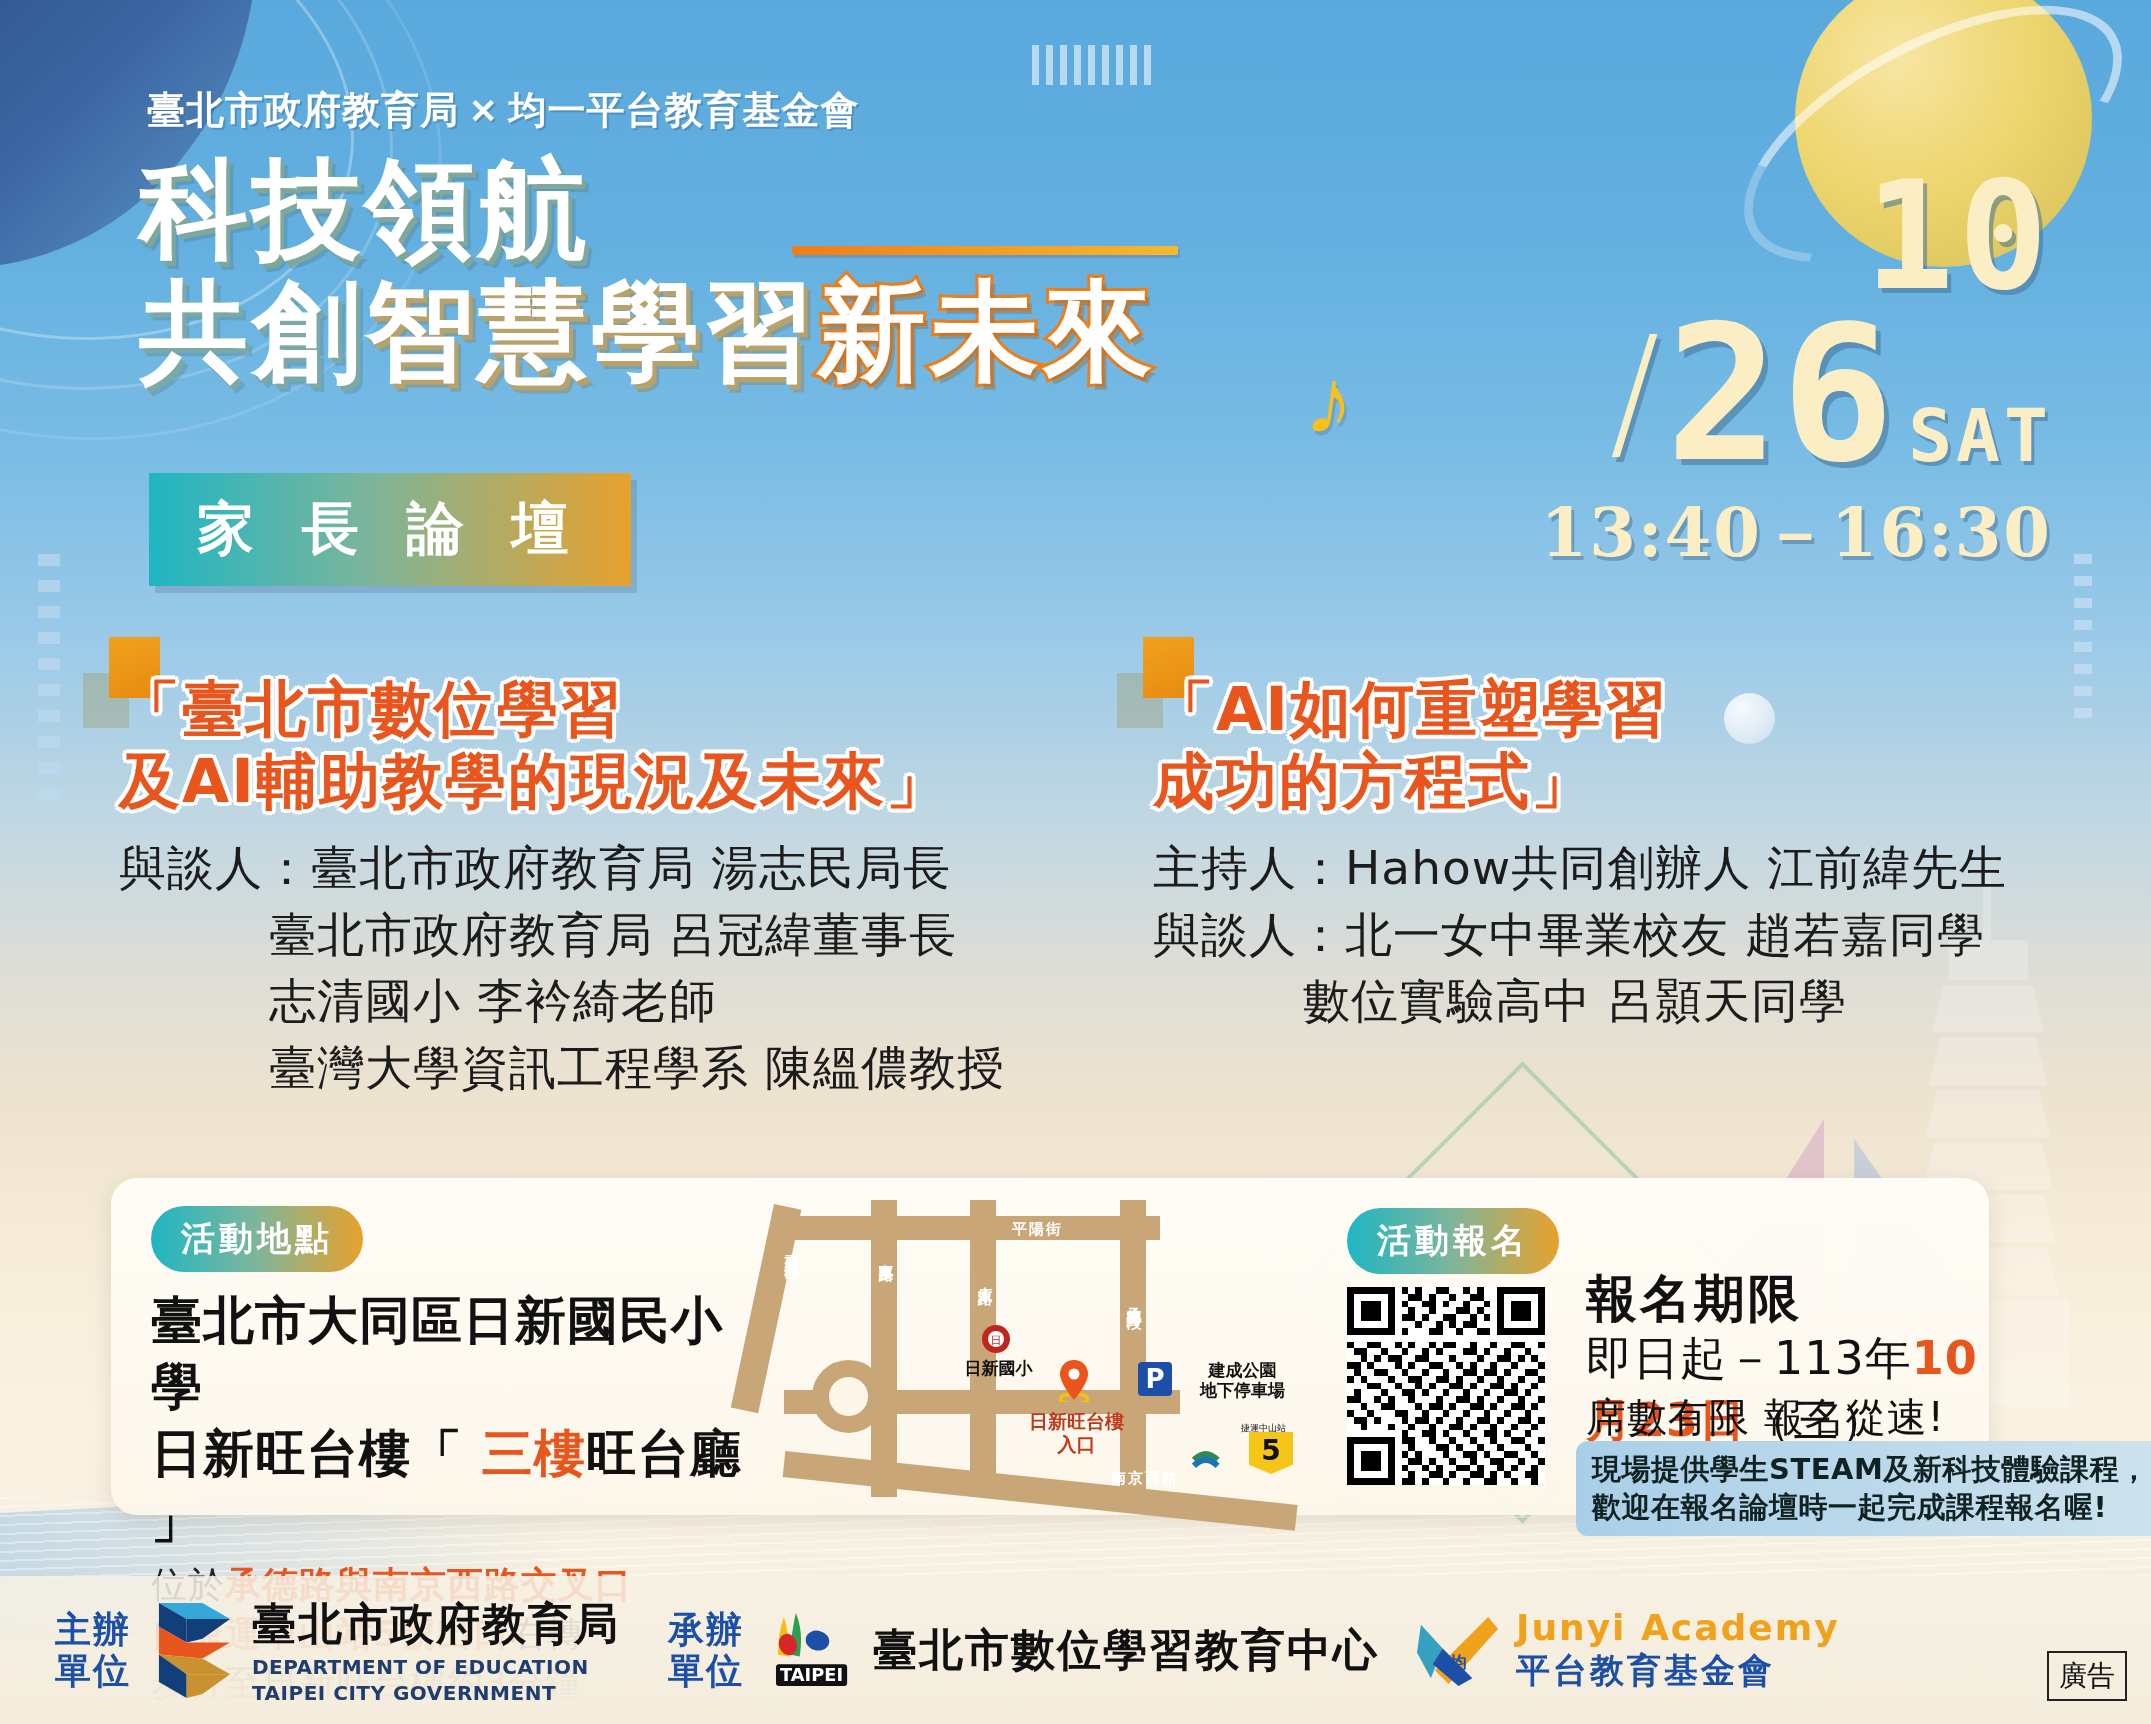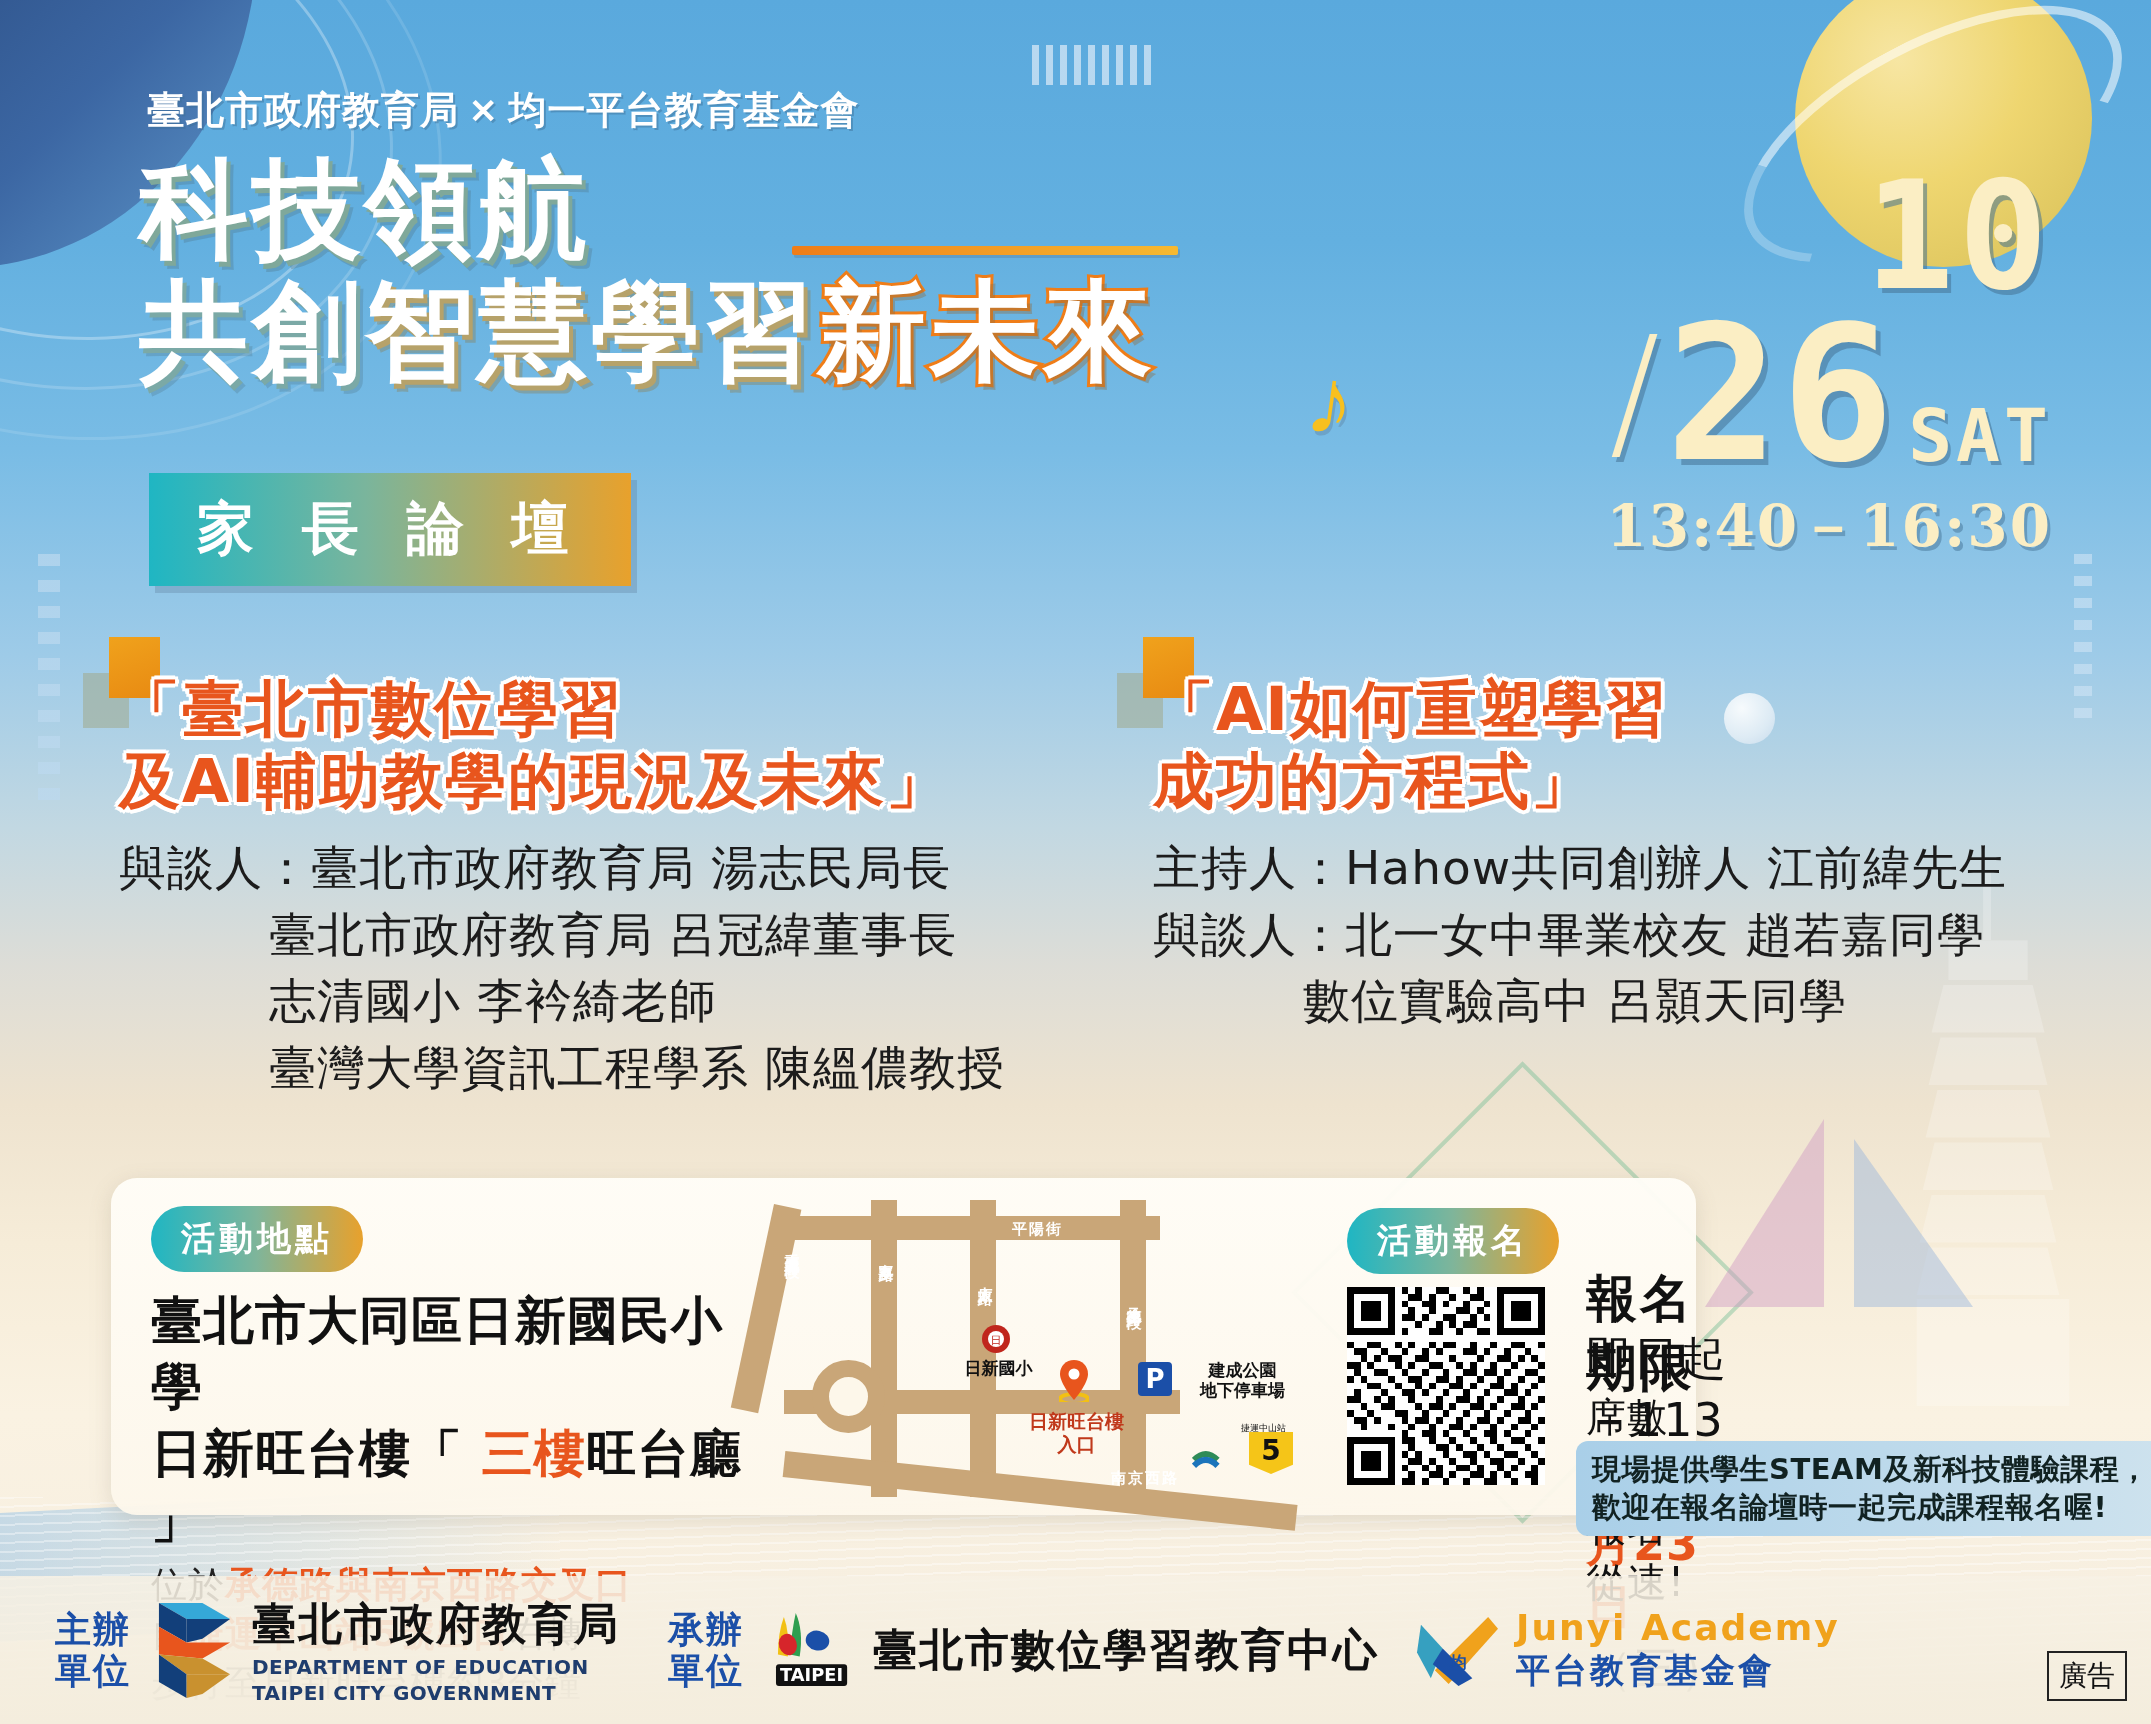--- a/index.html
+++ b/index.html
@@ -113,21 +113,21 @@
     text-shadow:4px 5px 0 rgba(70,115,150,.55); display:inline-block; }
   .d-slash{ display:inline-block; font-size:149px; font-weight:300; transform:rotate(0deg);
     font-family:"DejaVu Sans","Liberation Sans",sans-serif;
     text-shadow:4px 5px 0 rgba(70,115,150,.55); margin:0 6px;}
   .d-26{ font-size:188px; font-weight:bold; line-height:.9; letter-spacing:2px;
     font-family:"DejaVu Sans Mono","Liberation Mono",monospace;
     text-shadow:5px 6px 0 rgba(70,115,150,.55); }
   .d-sat{ font-size:73px; font-weight:bold; letter-spacing:4px; margin-left:12px;
     font-family:"DejaVu Sans Mono","Liberation Mono",monospace;
     text-shadow:3px 4px 0 rgba(70,115,150,.55); }
-  .d-time{ font-size:58px; font-weight:bold; letter-spacing:2px; margin-top:10px;
+  .d-time{ font-size:67px; font-weight:bold; letter-spacing:2px; margin-top:10px;
     font-family:"DejaVu Serif","Liberation Serif",serif;
     text-shadow:3px 4px 0 rgba(70,115,150,.50); }
   .row-26{ display:flex; align-items:flex-end; justify-content:flex-end; }
 
   
   .session{ position:absolute; }
   .s-left{ left:119px; top:673px; width:1000px; }
   .s-right{ left:1153px; top:673px; width:950px; }
   .sq{ position:absolute; width:51px; height:61px; left:-10px; top:-36px;
     background:linear-gradient(160deg,#f0a21c 0%, #e88a12 100%); }
@@ -139,21 +139,21 @@
     text-shadow:
       -3px -3px 0 #fff, 3px -3px 0 #fff, -3px 3px 0 #fff, 3px 3px 0 #fff,
       0 -4px 0 #fff, 0 4px 0 #fff, -4px 0 0 #fff, 4px 0 0 #fff;
   }
   .s-body{ margin-top:18px; font-size:47px; color:#1c1c1c; line-height:1.42;
     font-family:"DejaVu Sans","Liberation Sans",sans-serif; letter-spacing:1px; }
   .s-body .indent{ display:block; padding-left:150px; }
 
   
   .card{
-    position:absolute; left:111px; top:1178px; width:1585px; height:337px;
+    position:absolute; left:111px; top:1178px; width:1878px; height:337px;
     background:linear-gradient(180deg, rgba(255,253,247,.97) 0%, rgba(253,247,235,.95) 100%);
     border-radius:26px; box-shadow:0 6px 22px rgba(120,110,90,.18);
   }
   .pill{
     display:inline-block; padding:10px 30px; border-radius:34px; color:#fff;
     font-size:34px; font-weight:bold; letter-spacing:4px;
     background:linear-gradient(90deg,#1fb6c3 0%, #7fb59a 50%, #e8a12c 100%);
     font-family:"DejaVu Sans","Liberation Sans",sans-serif;
   }
   .venue-wrap{ position:absolute; left:40px; top:28px; width:594px; }

